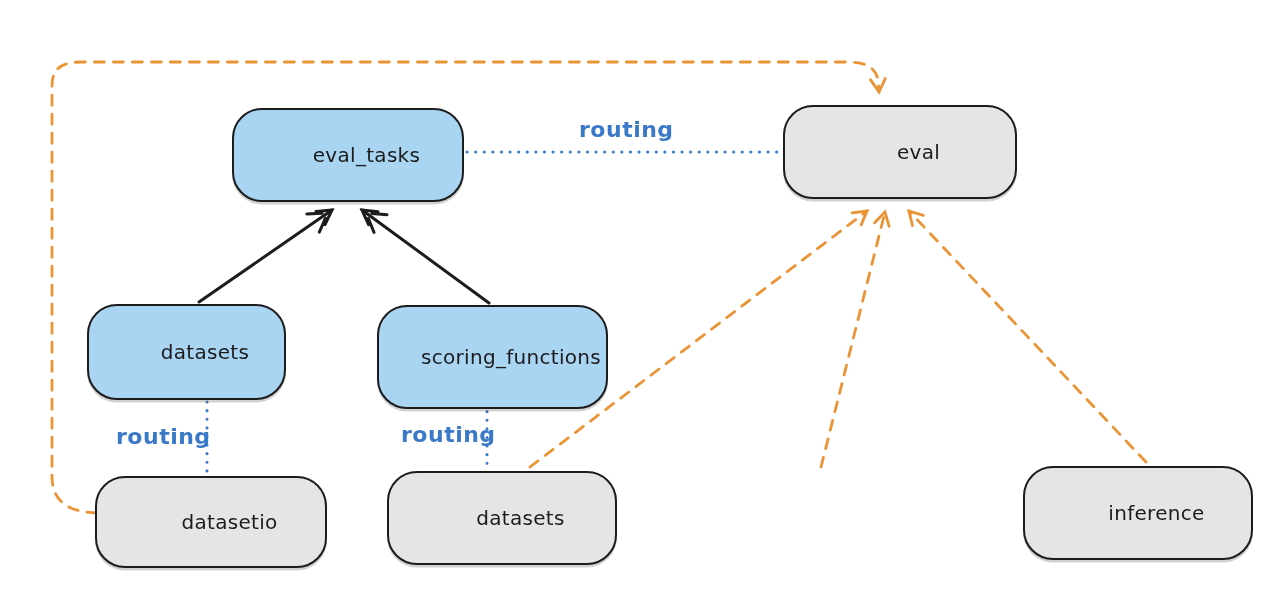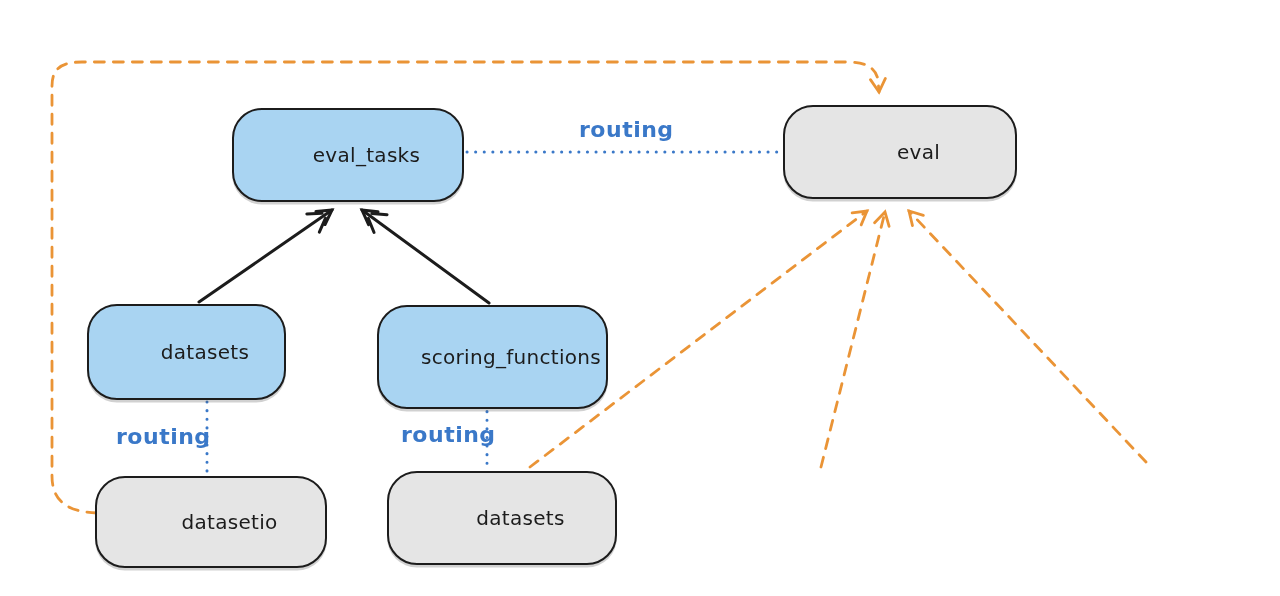--- a/index.html
+++ b/index.html
@@ -69,18 +69,21 @@
 
   <div class="node green" style="left:95px;top:476px;width:232px;height:92px">
     <span>datasetio</span>
   </div>
 
   <div class="node green" style="left:387px;top:471px;width:230px;height:94px">
     <span>datasets</span>
   </div>
 
 
+  <div class="node green" style="left:1023px;top:466px;width:230px;height:94px">
+    <span>inference</span>
+  </div>
 
   <div class="edge-label" style="left:579px;top:117px">routing</div>
   <div class="edge-label" style="left:116px;top:424px">routing</div>
   <div class="edge-label" style="left:401px;top:422px">routing</div>
 
 </div>
 
 </body></html>

